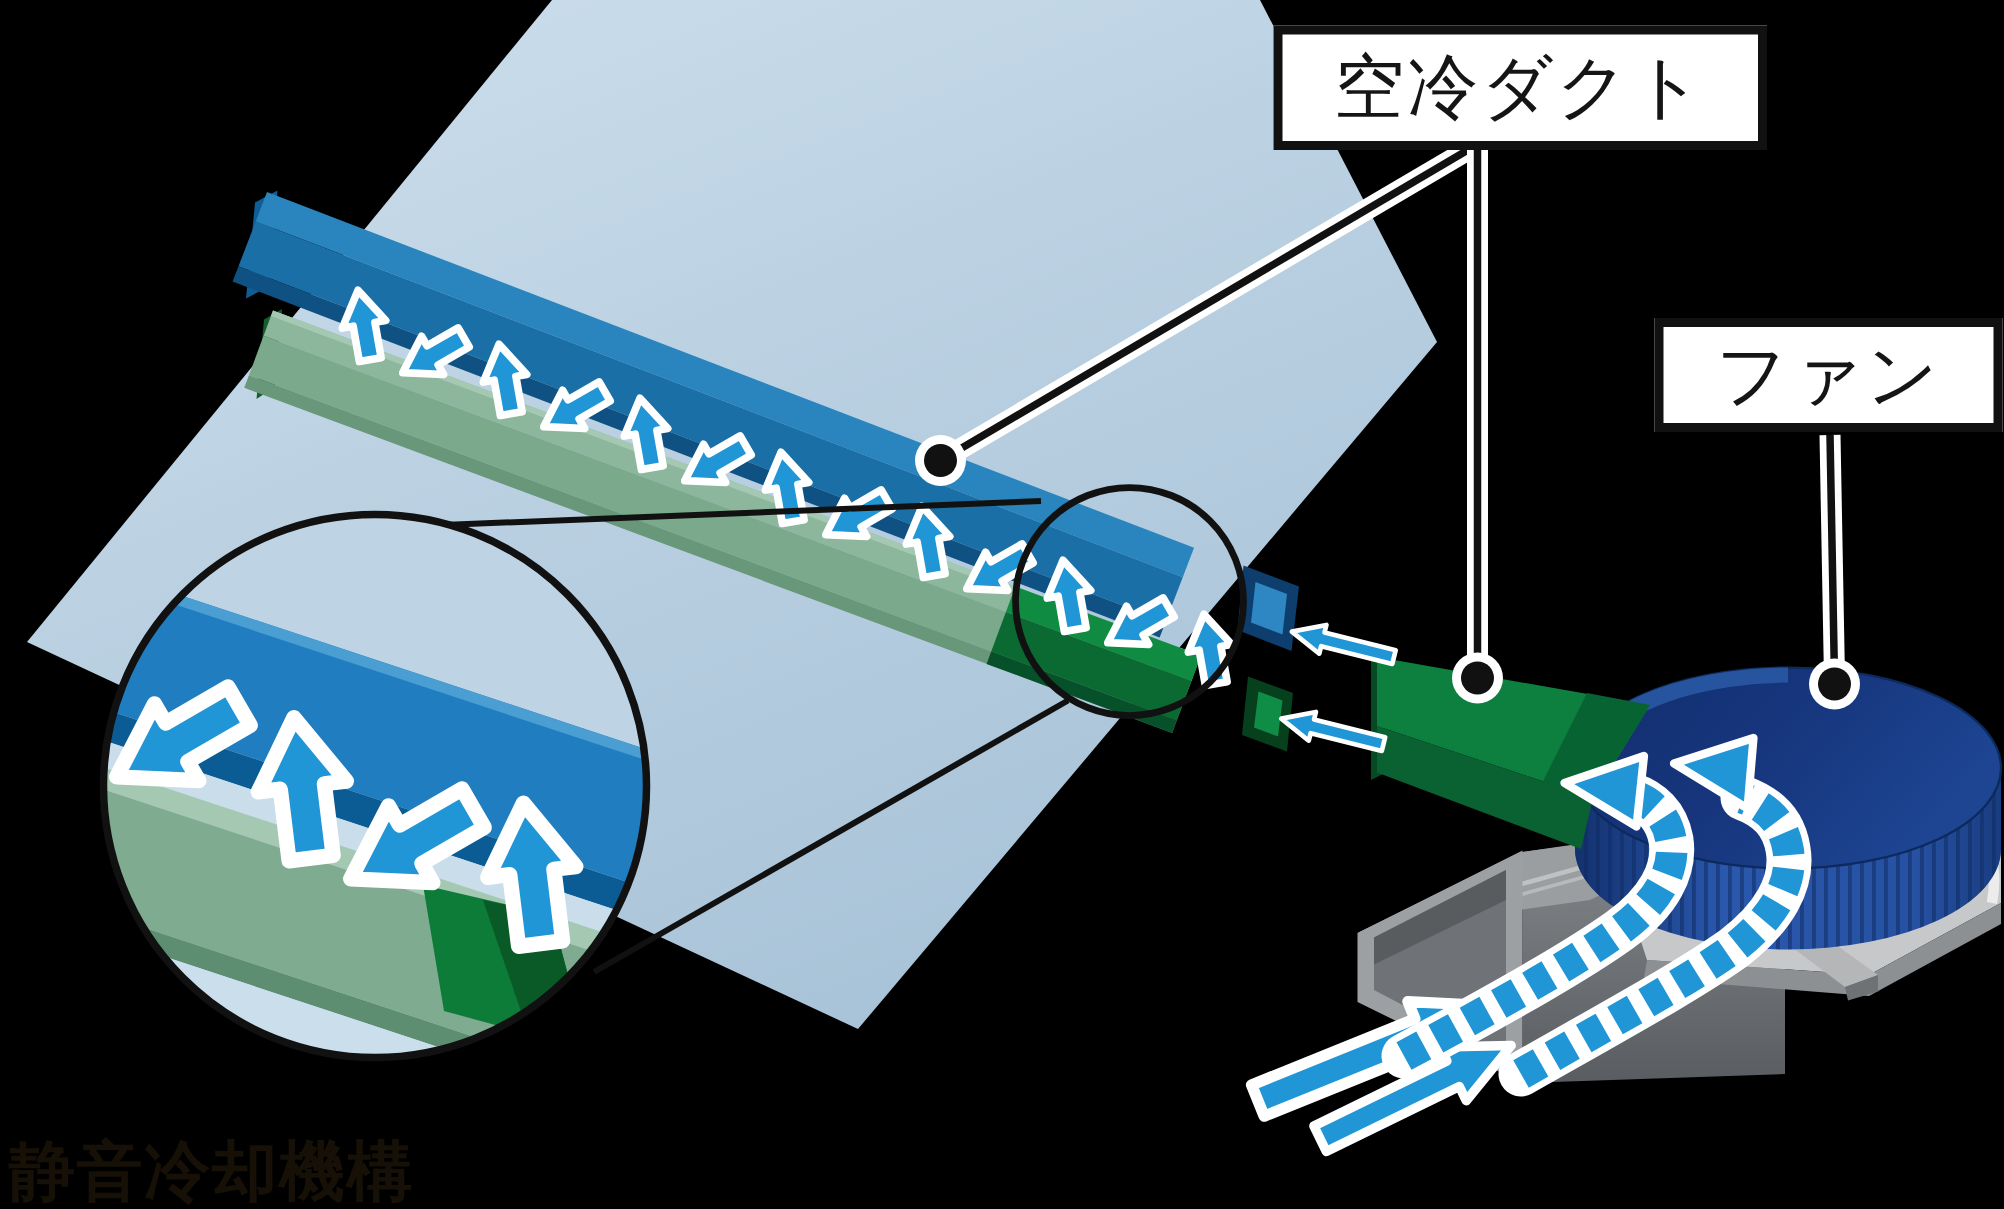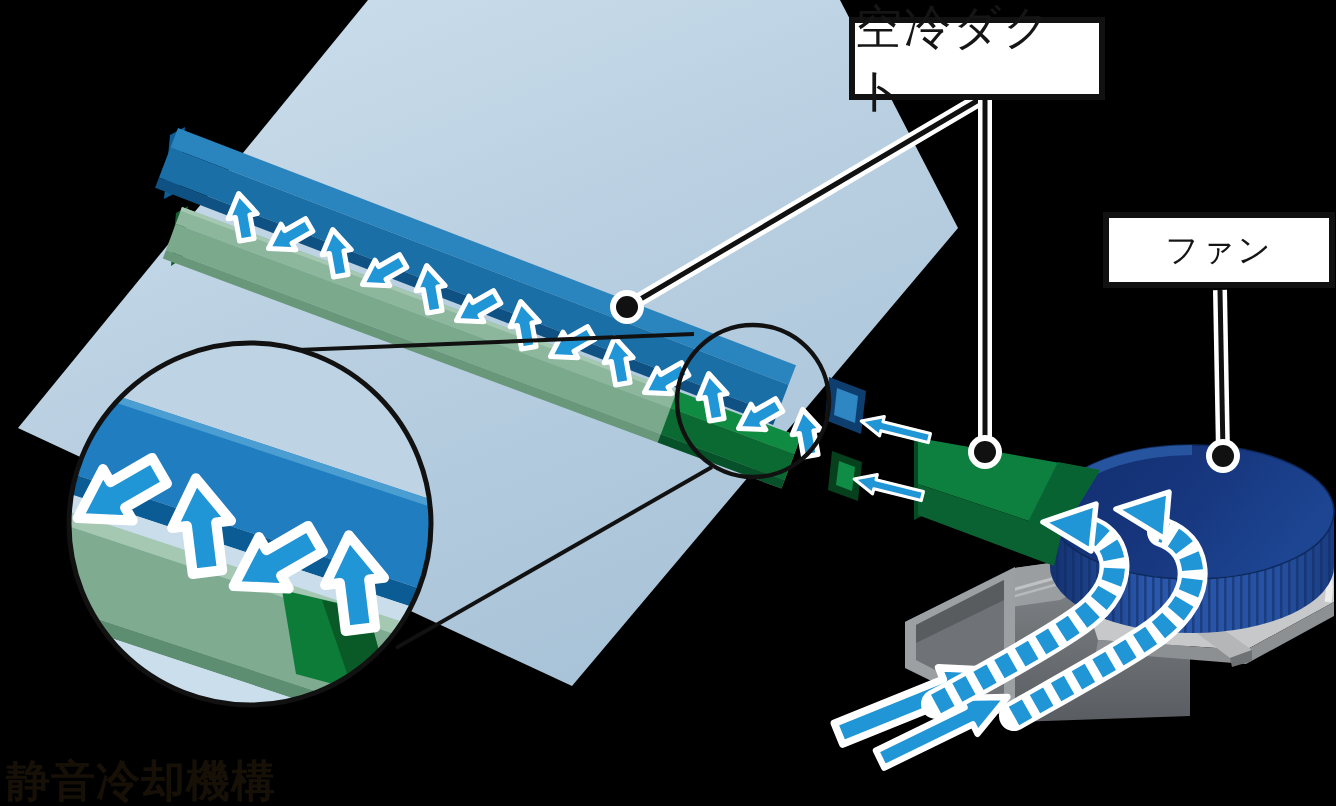--- a/index.html
+++ b/index.html
@@ -12,22 +12,22 @@
   .stage{position:absolute;inset:0;width:1336px;height:806px;}
   svg.diagram{position:absolute;left:0;top:0;}
   .callout-box{
     position:absolute;
     background:var(--label-bg,#fff);
     border:6px solid var(--line-black,#111);
     display:flex;align-items:center;justify-content:center;
     color:#151515;letter-spacing:2px;
     box-sizing:border-box;
   }
-  .callout-box.duct{left:849px;top:17px;width:256px;height:83px;font-size:47px;}
-  .callout-box.fan{left:1103px;top:212px;width:232px;height:76px;font-size:33px;}
+  .callout-box.duct{left:849px;top:17px;width:329px;height:83px;font-size:47px;}
+  .callout-box.fan{left:1103px;top:212px;width:232px;height:76px;font-size:47px;}
   .bottom-caption{
     position:absolute;left:6px;top:752px;
     font-size:44px;font-weight:bold;color:#171007;
     letter-spacing:1px;white-space:nowrap;
   }
 </style>
 </head>
 <body>
 
 <div class="stage">

